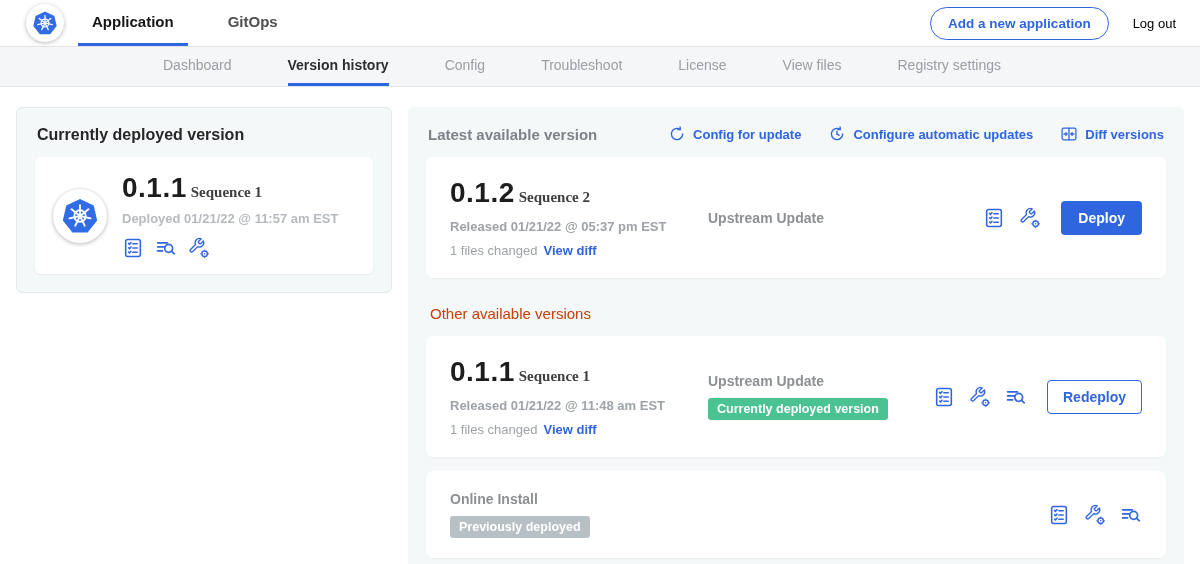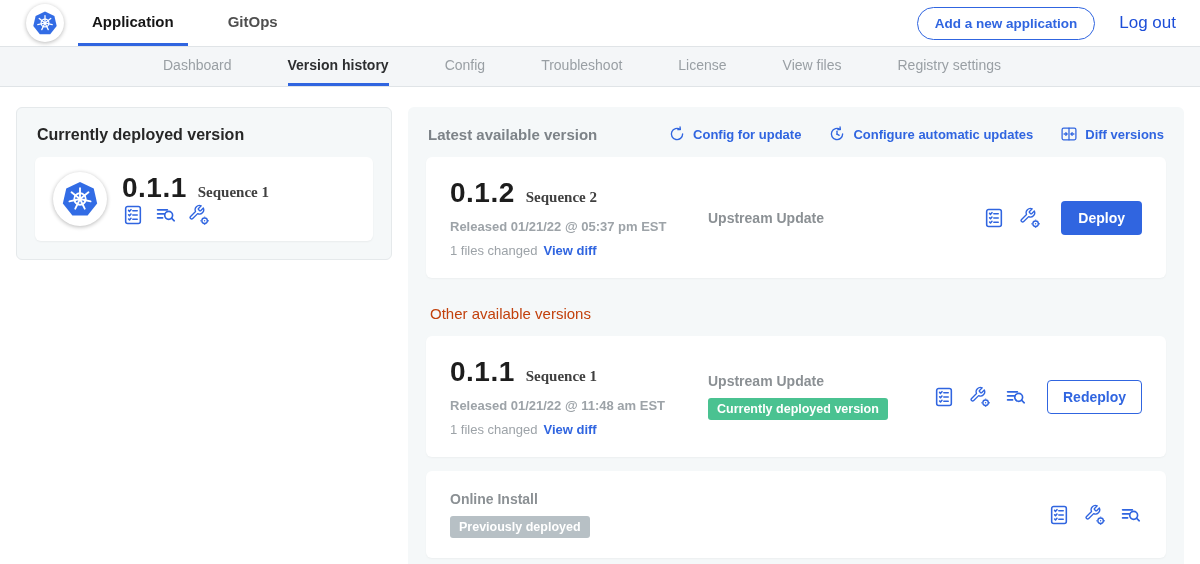--- a/index.html
+++ b/index.html
@@ -15,36 +15,36 @@
   .logo-badge { width:38px; height:38px; border-radius:50%; background:#fff;
     box-shadow:0 1px 4px rgba(0,0,0,.28); display:flex; align-items:center; justify-content:center; align-self:center; flex:0 0 auto; }
   .logo-badge svg { width:30px; height:30px; }
   .app-tabs { display:flex; margin-left:14px; }
   .app-tab { display:flex; align-items:center; padding:0 14px; margin-right:26px;
     font-size:15px; font-weight:700; color:#4f4f4f; border-bottom:3px solid transparent; cursor:pointer; }
   .app-tab.active { color:#161616; border-bottom-color:#3065e0; }
   .header-right { margin-left:auto; display:flex; align-items:center; gap:24px; }
   .pill-btn { border:1px solid #3065e0; color:#3065e0; background:#fff; border-radius:17px;
     padding:8px 17px; font-size:13.5px; font-weight:700; font-family:inherit; cursor:pointer; }
-  .logout { font-size:17px; color:#1d4ed8; cursor:pointer; }
+  .logout { font-size:13px; color:#000000; cursor:pointer; }
   
   .subnav { height:41px; background:#f4f6f8; border-top:1px solid #e0e4e7; border-bottom:1px solid #e0e4e7;
     display:flex; padding-left:163px; }
   .subnav-tab { display:flex; align-items:center; margin-right:56px; font-size:14px; color:#999fa4;
     border-bottom:3px solid transparent; cursor:pointer; white-space:nowrap; }
   .subnav-tab.active { color:#2d2e30; font-weight:700; border-bottom-color:#3065e0; }
   
   .main { display:flex; align-items:flex-start; gap:16px; padding:20px 16px; }
   
   .deployed-card { width:376px; flex:0 0 376px; background:#f5f8f9; border:1px solid #e5e9eb; border-radius:6px; padding:14px 18px 18px; }
   .deployed-title { font-size:16px; font-weight:700; color:#272727; margin:4px 0 13px 2px; }
   .deployed-inner { background:#fff; border-radius:6px; padding:15px 18px; display:flex; gap:15px; box-shadow:0 1px 2px rgba(0,0,0,.05); }
   .logo-badge.lg { width:54px; height:54px; }
   .logo-badge.lg svg { width:44px; height:44px; }
-  .ver-line { display:flex; align-items:baseline; gap:11px; }
+  .ver-line { display:flex; align-items:baseline; gap:4px; }
   .ver-num { font-size:28px; font-weight:800; color:#1d1d1d; letter-spacing:.5px; }
   .seq { font-size:15px; color:#404040; font-weight:600;font-family:Liberation Serif, serif; }
   .deployed-date { font-size:13px; color:#b6bbbf; font-weight:600; margin:7px 0 11px; }
   .icon-row { display:flex; gap:11px; align-items:center; }
   .ic { width:22px; height:22px; color:#3065e0; cursor:pointer; flex:0 0 auto; }
   
   .versions-panel { flex:1; background:#f5f8f9; border-radius:6px; padding:16px 18px 18px; }
   .panel-head { display:flex; align-items:center; padding:2px 2px 0; }
   .panel-title { font-size:15px; font-weight:600; color:#7d8388; }
   .panel-actions { margin-left:auto; display:flex; gap:27px; align-items:center; }
@@ -184,20 +184,21 @@
         <div class="logo-badge lg">
           <svg viewBox="0 0 40 40">
               <use href="#i-k8s"></use>
             </svg>
         </div>
         <div>
           <div class="ver-line">
             <span class="ver-num">0.1.1</span>
             <span class="seq">Sequence 1</span>
           </div>
+          <div class="deployed-date">Deployed 01/21/22 @ 11:57 am EST</div>
           <div class="icon-row">
             <svg class="ic">
                 <use href="#i-checklist"></use>
               </svg>
             <svg class="ic">
                 <use href="#i-logs"></use>
               </svg>
             <svg class="ic">
                 <use href="#i-wrench"></use>
               </svg>

